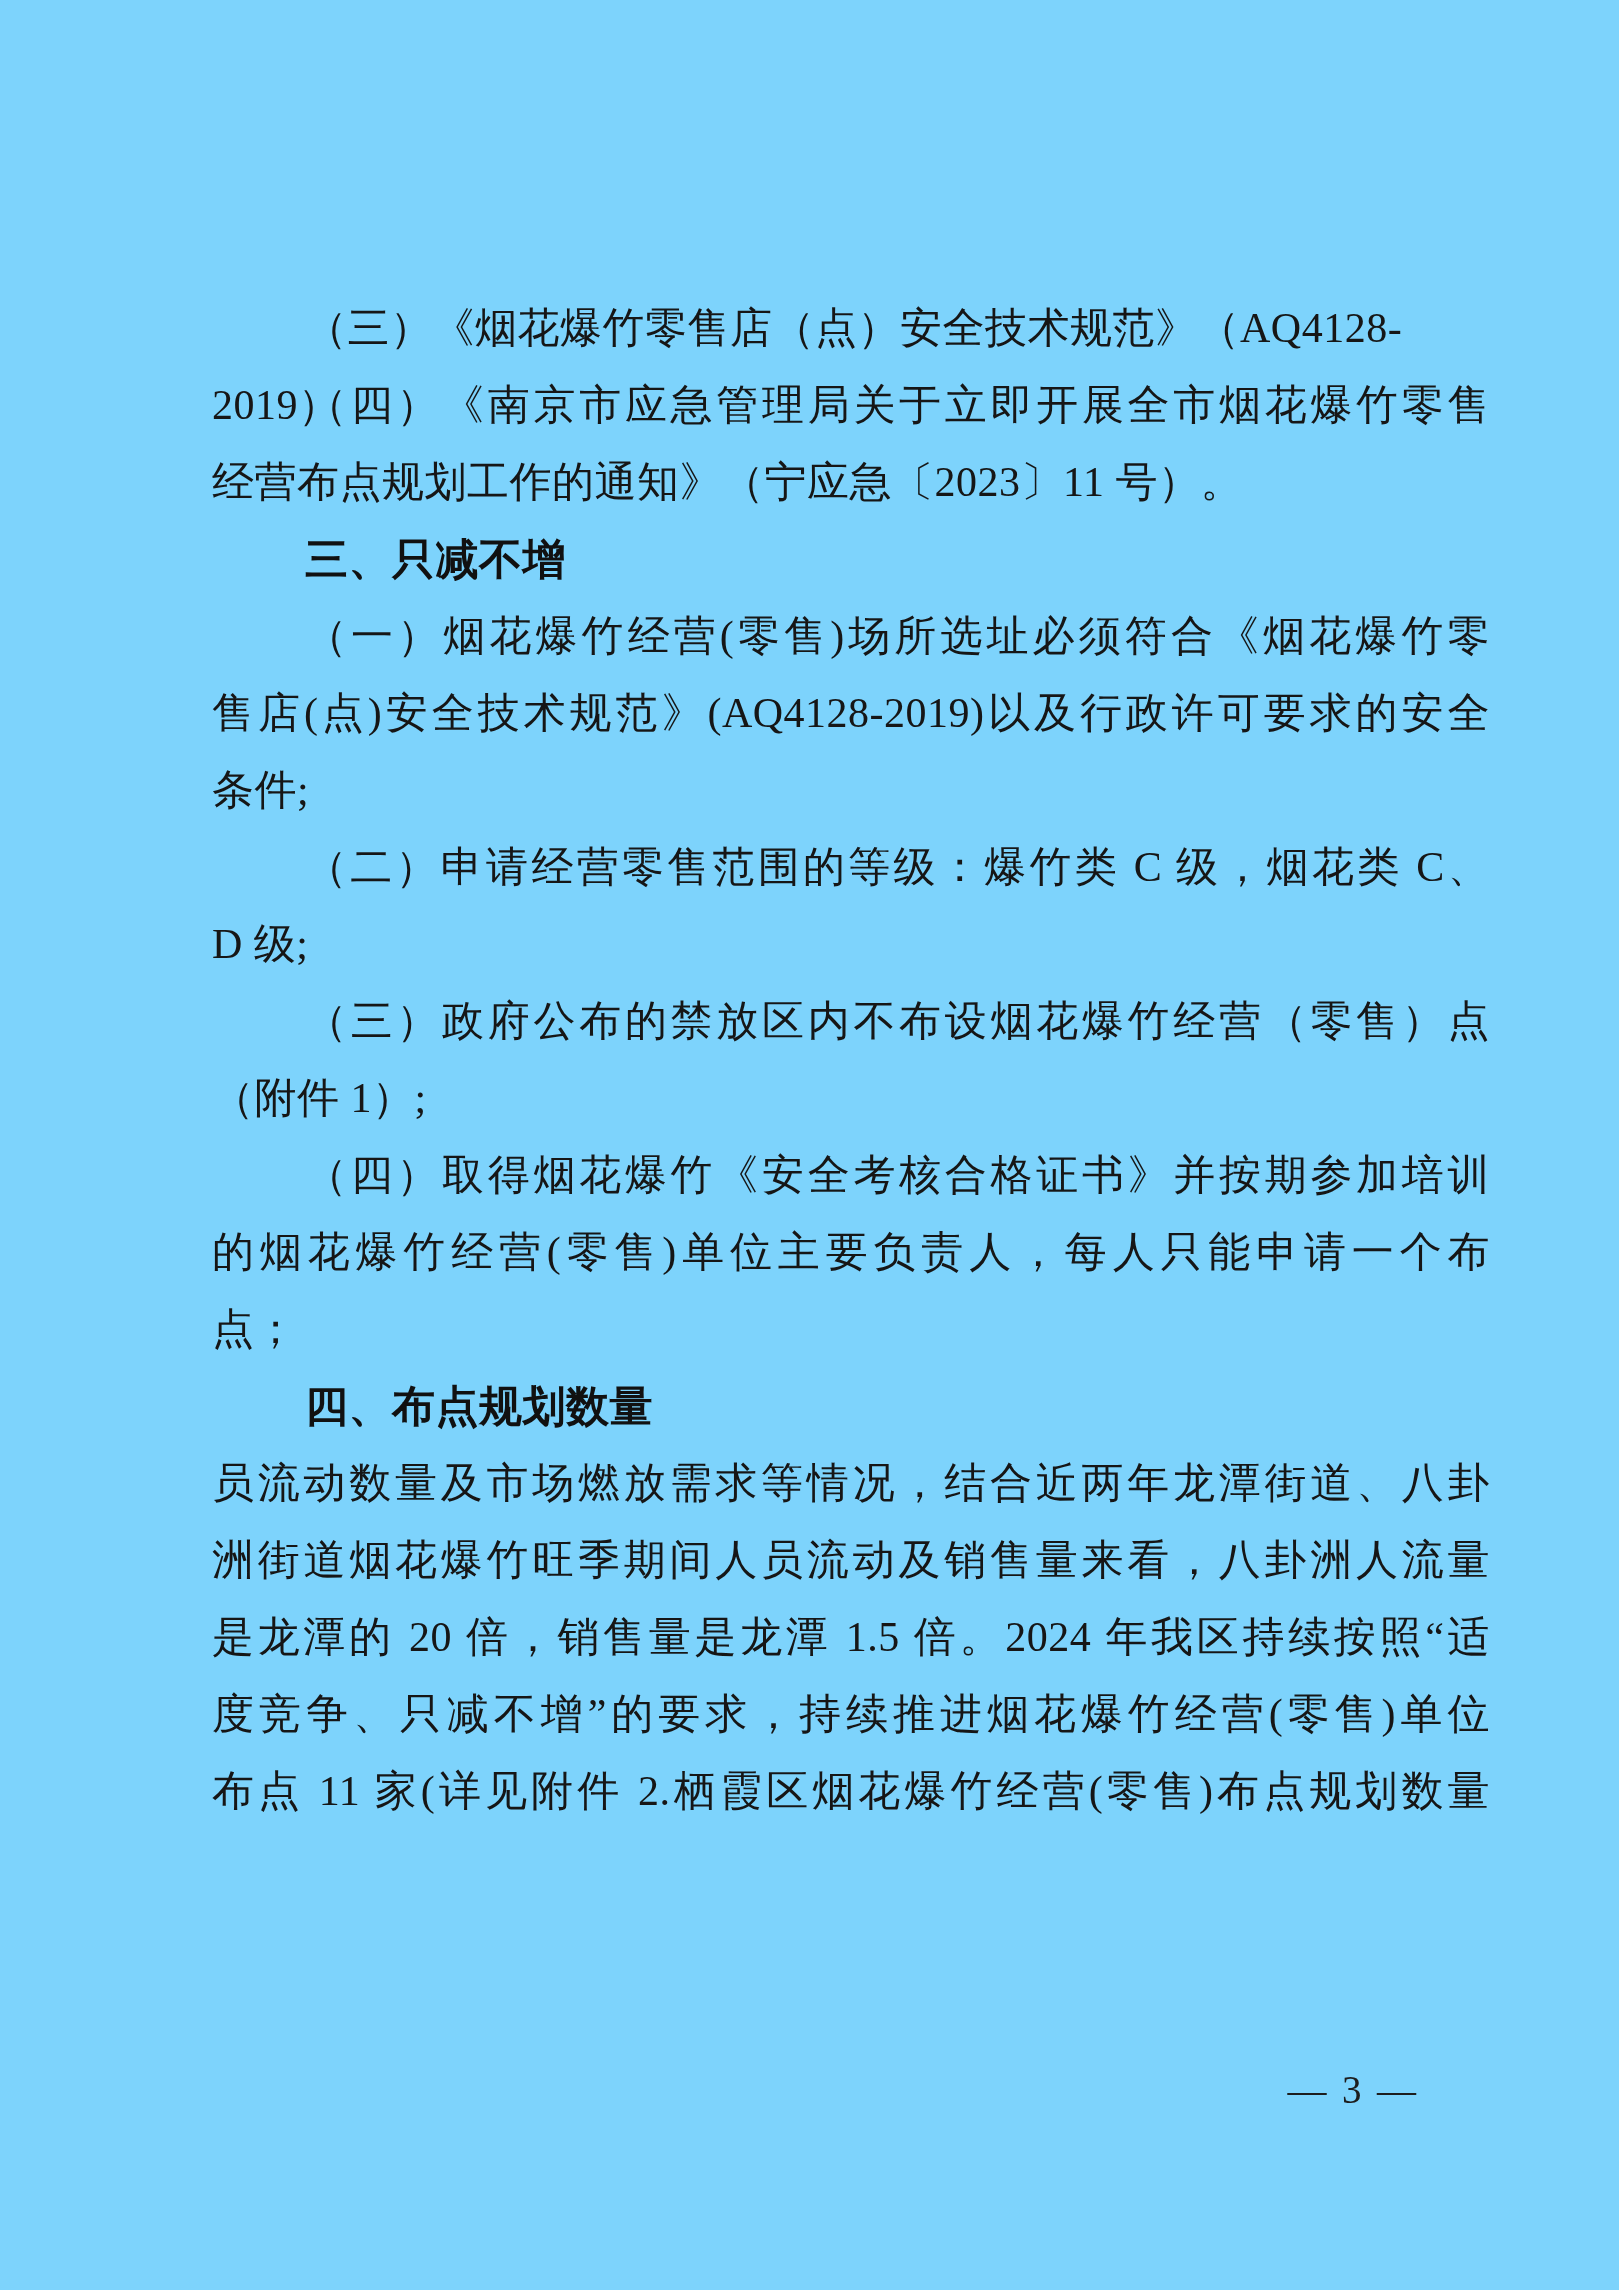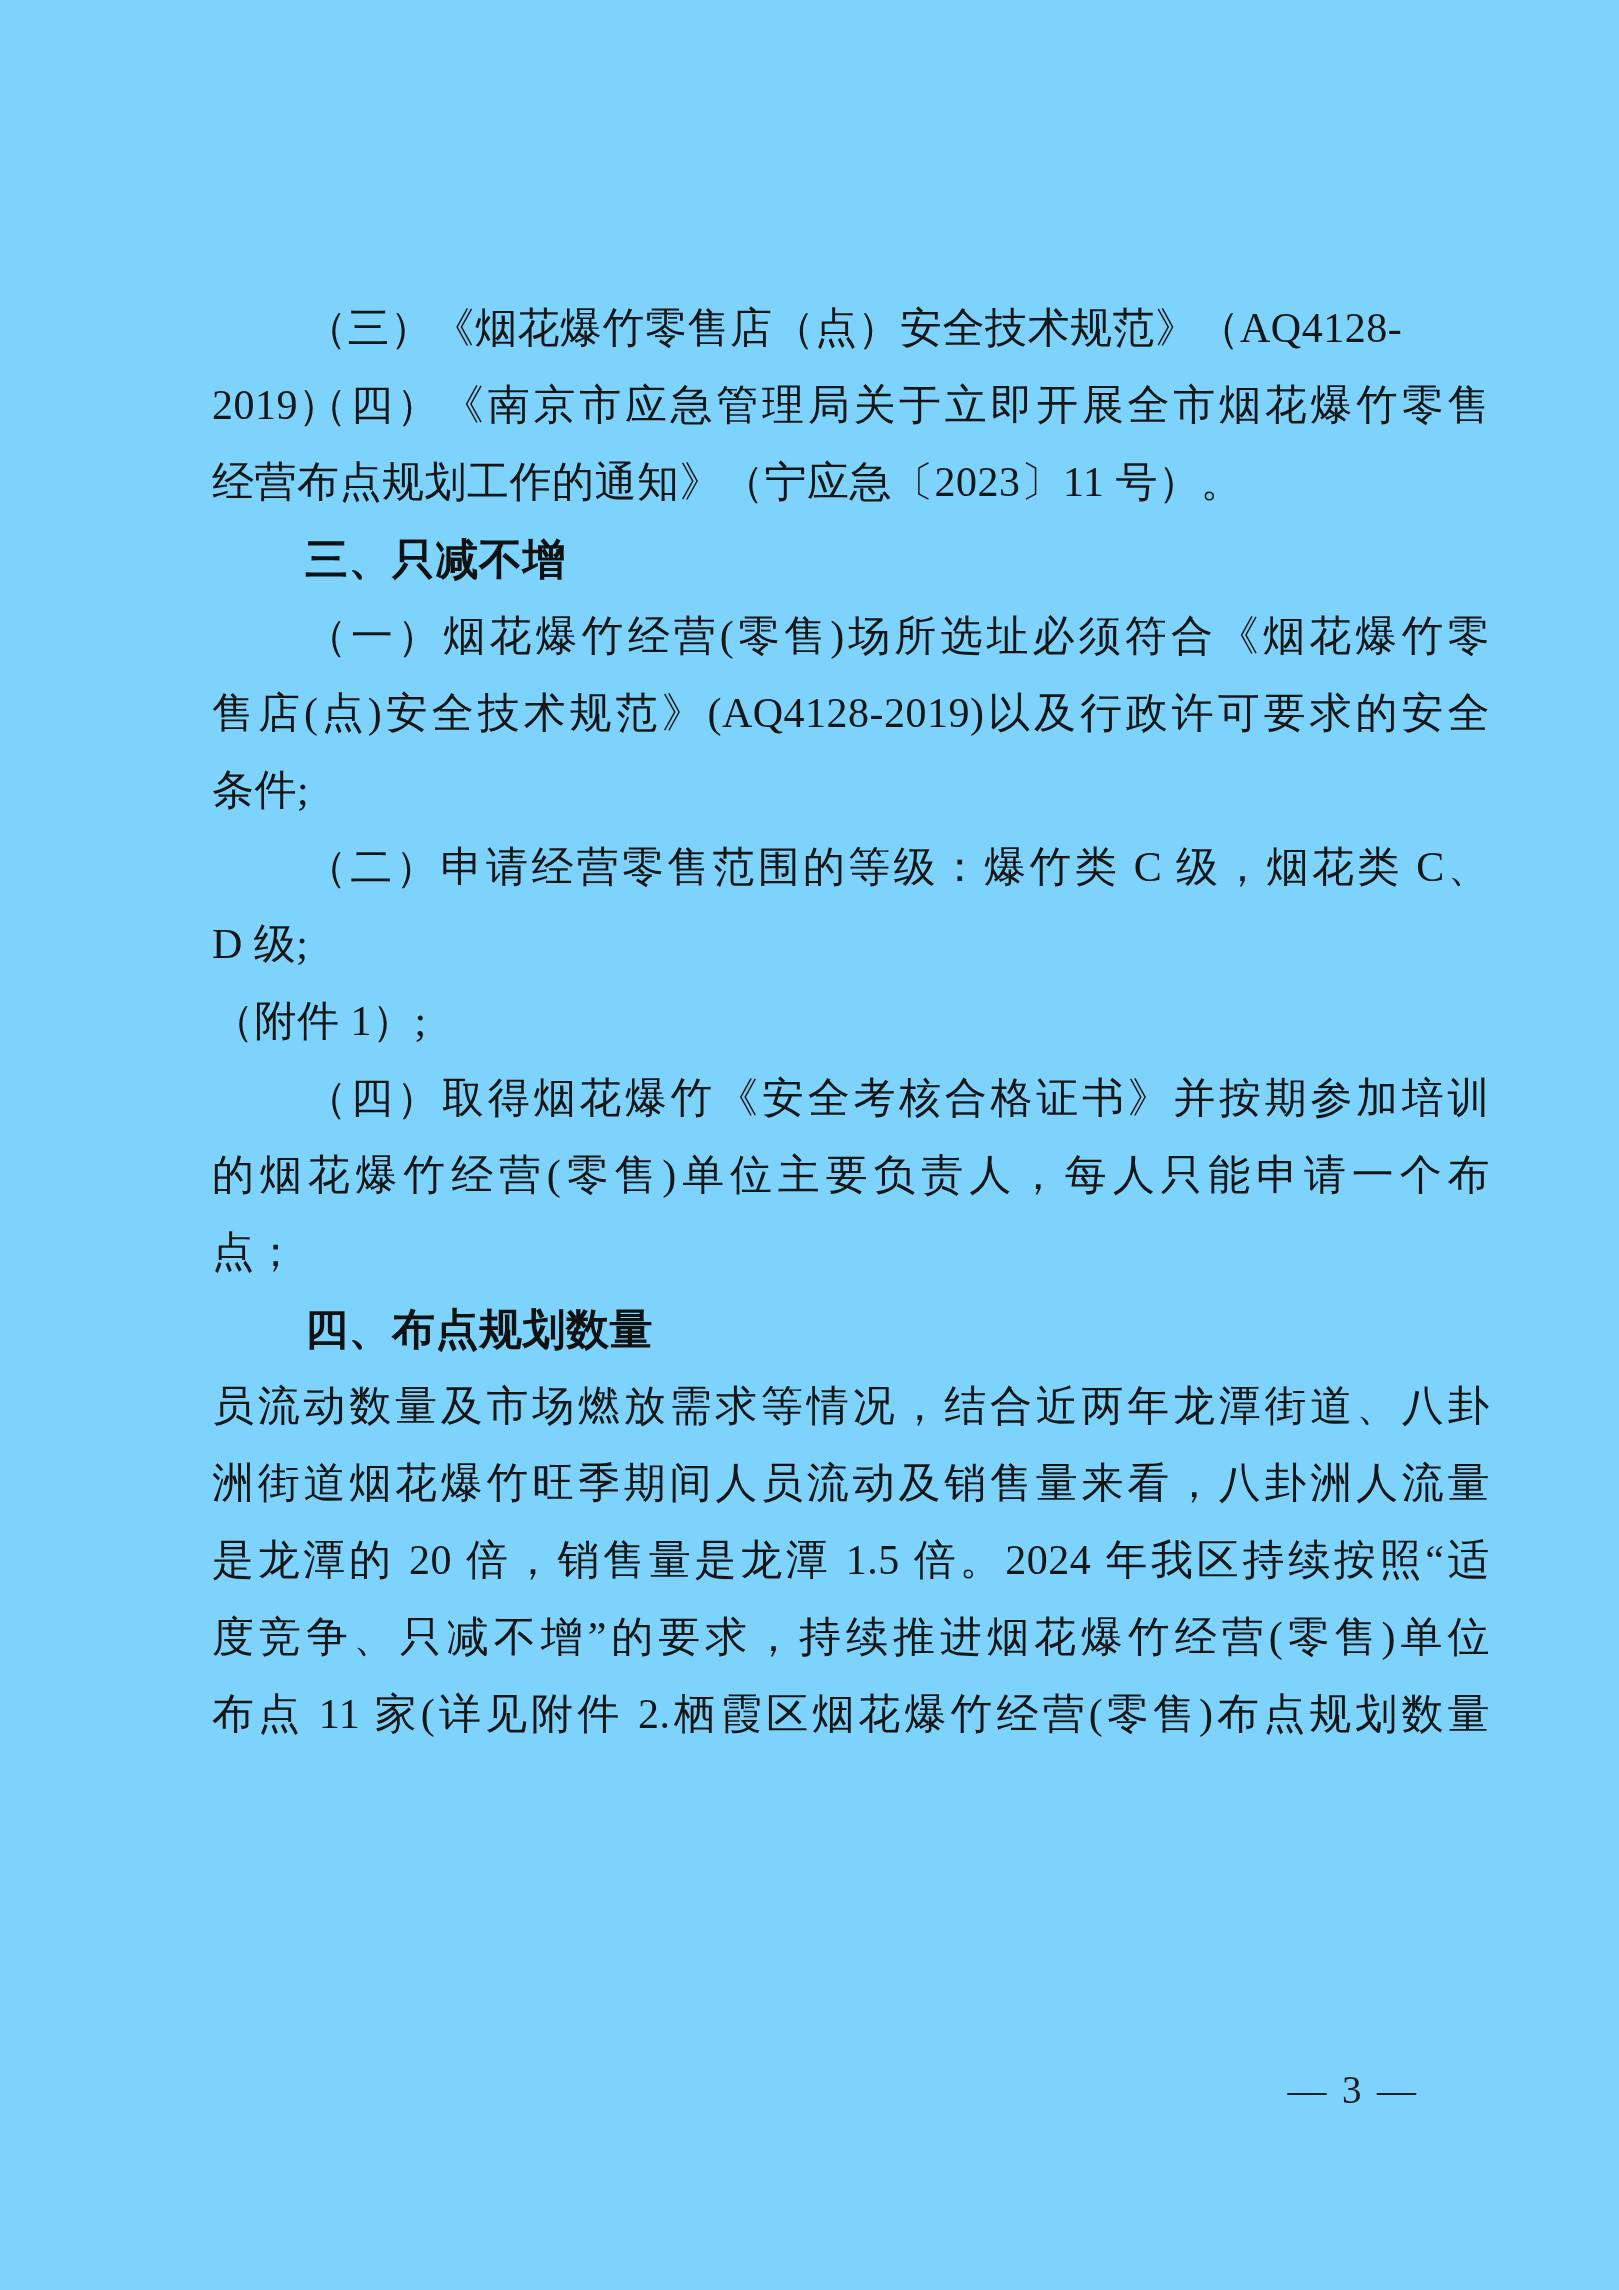--- a/index.html
+++ b/index.html
@@ -68,20 +68,21 @@
   <div class="doc-body">
       <div class="line indent">（三）《烟花爆竹零售店（点）安全技术规范》（AQ4128-2019）</div>
       <div class="line indent justify">（四）《南京市应急管理局关于立即开展全市烟花爆竹零售</div>
       <div class="line">经营布点规划工作的通知》（宁应急〔2023〕11 号）。</div>
       <div class="line heading indent">三、只减不增</div>
       <div class="line indent justify">（一）烟花爆竹经营(零售)场所选址必须符合《烟花爆竹零</div>
       <div class="line justify">售店(点)安全技术规范》(AQ4128-2019)以及行政许可要求的安全</div>
       <div class="line">条件;</div>
       <div class="line indent justify">（二）申请经营零售范围的等级：爆竹类 C 级，烟花类 C、</div>
       <div class="line">D 级;</div>
+      <div class="line indent justify">（三）政府公布的禁放区内不布设烟花爆竹经营（零售）点</div>
       <div class="line">（附件 1）;</div>
       <div class="line indent justify">（四）取得烟花爆竹《安全考核合格证书》并按期参加培训</div>
       <div class="line justify">的烟花爆竹经营(零售)单位主要负责人，每人只能申请一个布</div>
       <div class="line">点；</div>
       <div class="line heading indent">四、布点规划数量</div>
       <div class="line justify">员流动数量及市场燃放需求等情况，结合近两年龙潭街道、八卦</div>
       <div class="line justify">洲街道烟花爆竹旺季期间人员流动及销售量来看，八卦洲人流量</div>
       <div class="line justify">是龙潭的 20 倍，销售量是龙潭 1.5 倍。2024 年我区持续按照“适</div>
       <div class="line justify">度竞争、只减不增”的要求，持续推进烟花爆竹经营(零售)单位</div>
       <div class="line justify">布点 11 家(详见附件 2.栖霞区烟花爆竹经营(零售)布点规划数量</div>

